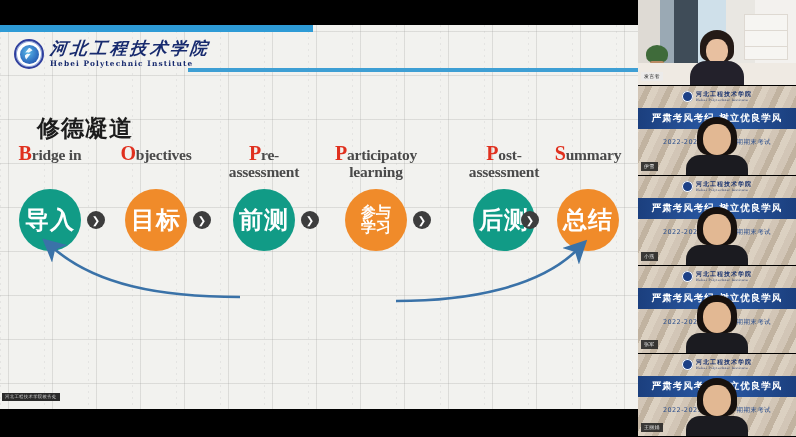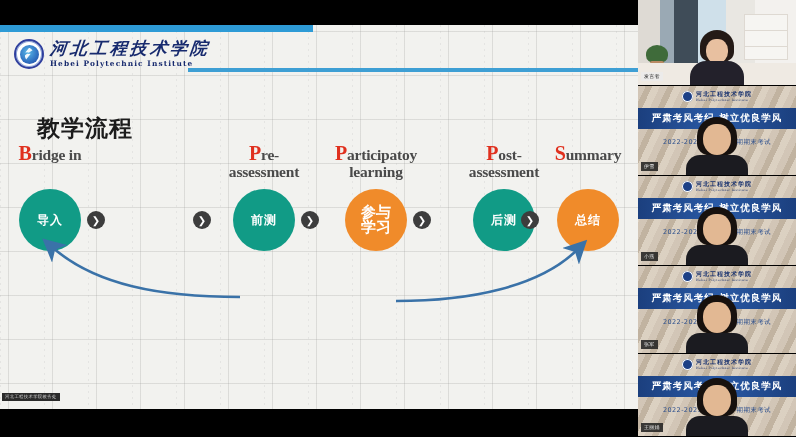--- a/index.html
+++ b/index.html
@@ -52,21 +52,21 @@
 
   
   .flow { position:absolute; left:0; top:118px; width:638px; height:130px; }
   .step { position:absolute; top:0; width:96px; text-align:center; }
   .step .eng { font-size:15.5px; font-weight:700; color:#4a4a4a; line-height:1.06;
                font-family:Liberation Serif, serif; letter-spacing:-0.2px; }
   .step .eng .cap { color:#e0301e; font-size:20px; }
   .step .circle { position:absolute; left:50%; transform:translateX(-50%);
                   width:62px; height:62px; border-radius:50%;
                   display:flex; align-items:center; justify-content:center;
-                  color:#fff; font-weight:700; font-size:12px; line-height:1.02;
+                  color:#fff; font-weight:700; font-size:24px; line-height:1.02;
                   font-family:"DejaVu Sans",sans-serif; letter-spacing:1px; }
   .step.two-line .circle { font-size:15px; letter-spacing:0; }
 
   .chev { position:absolute; width:18px; height:18px; border-radius:50%; background:#3d3d3d;
           color:#fff; font-size:10px; display:flex; align-items:center; justify-content:center;
           font-family:"DejaVu Sans",sans-serif; }
 
   
   .arrow-svg { position:absolute; left:0; top:200px; width:638px; height:95px; }
 
@@ -161,28 +161,32 @@
       <div class="logo-wrap">
         <div class="logo-seal">
           <div class="logo-seal-in"></div>
         </div>
         <div class="logo-txt">
           <div class="logo-cn">河北工程技术学院</div>
           <div class="logo-en">Hebei Polytechnic Institute</div>
         </div>
       </div>
 
-      <div class="slide-title">教学流程</div>
+      <div class="slide-title">修德凝道</div>
 
       <div class="flow" id="flow">
           <div class="step" style="left: 2px;">
             <div class="eng"><span class="cap">B</span>ridge in</div>
             <div class="circle" style="background: rgb(17, 155, 134); top: 46px;">导入</div>
           </div>
           <div class="chev" style="left: 87px; top: 68px;">❯</div>
+          <div class="step" style="left: 108px;">
+            <div class="eng"><span class="cap">O</span>bjectives</div>
+            <div class="circle" style="background: rgb(240, 139, 42); top: 46px;">目标</div>
+          </div>
           <div class="chev" style="left: 193px; top: 68px;">❯</div>
           <div class="step" style="left: 216px;">
             <div class="eng"><span class="cap">P</span>re-<br>assessment</div>
             <div class="circle" style="background: rgb(17, 155, 134); top: 46px;">前测</div>
           </div>
           <div class="chev" style="left: 301px; top: 68px;">❯</div>
           <div class="step two-line" style="left: 328px; text-align: center;">
             <div class="eng"><span class="cap">P</span>articipatoy<br>learning</div>
             <div class="circle" style="background: rgb(240, 139, 42); top: 46px;">参与<br>学习</div>
           </div>

